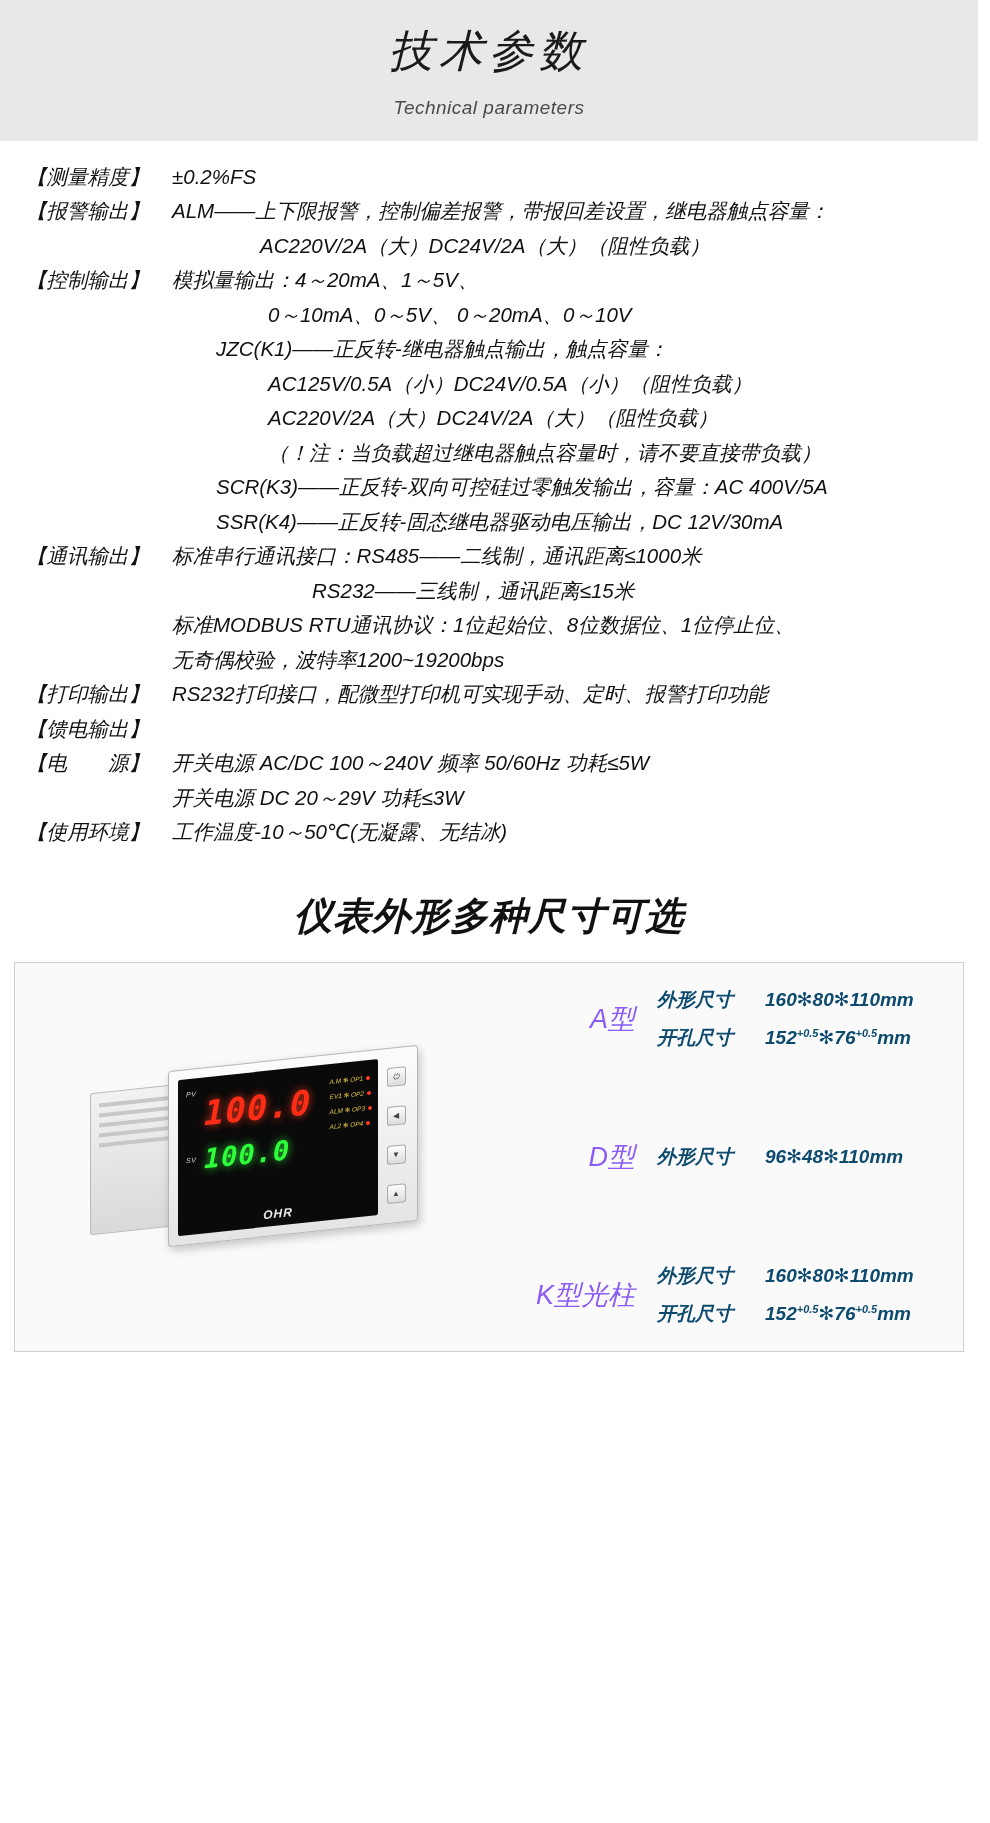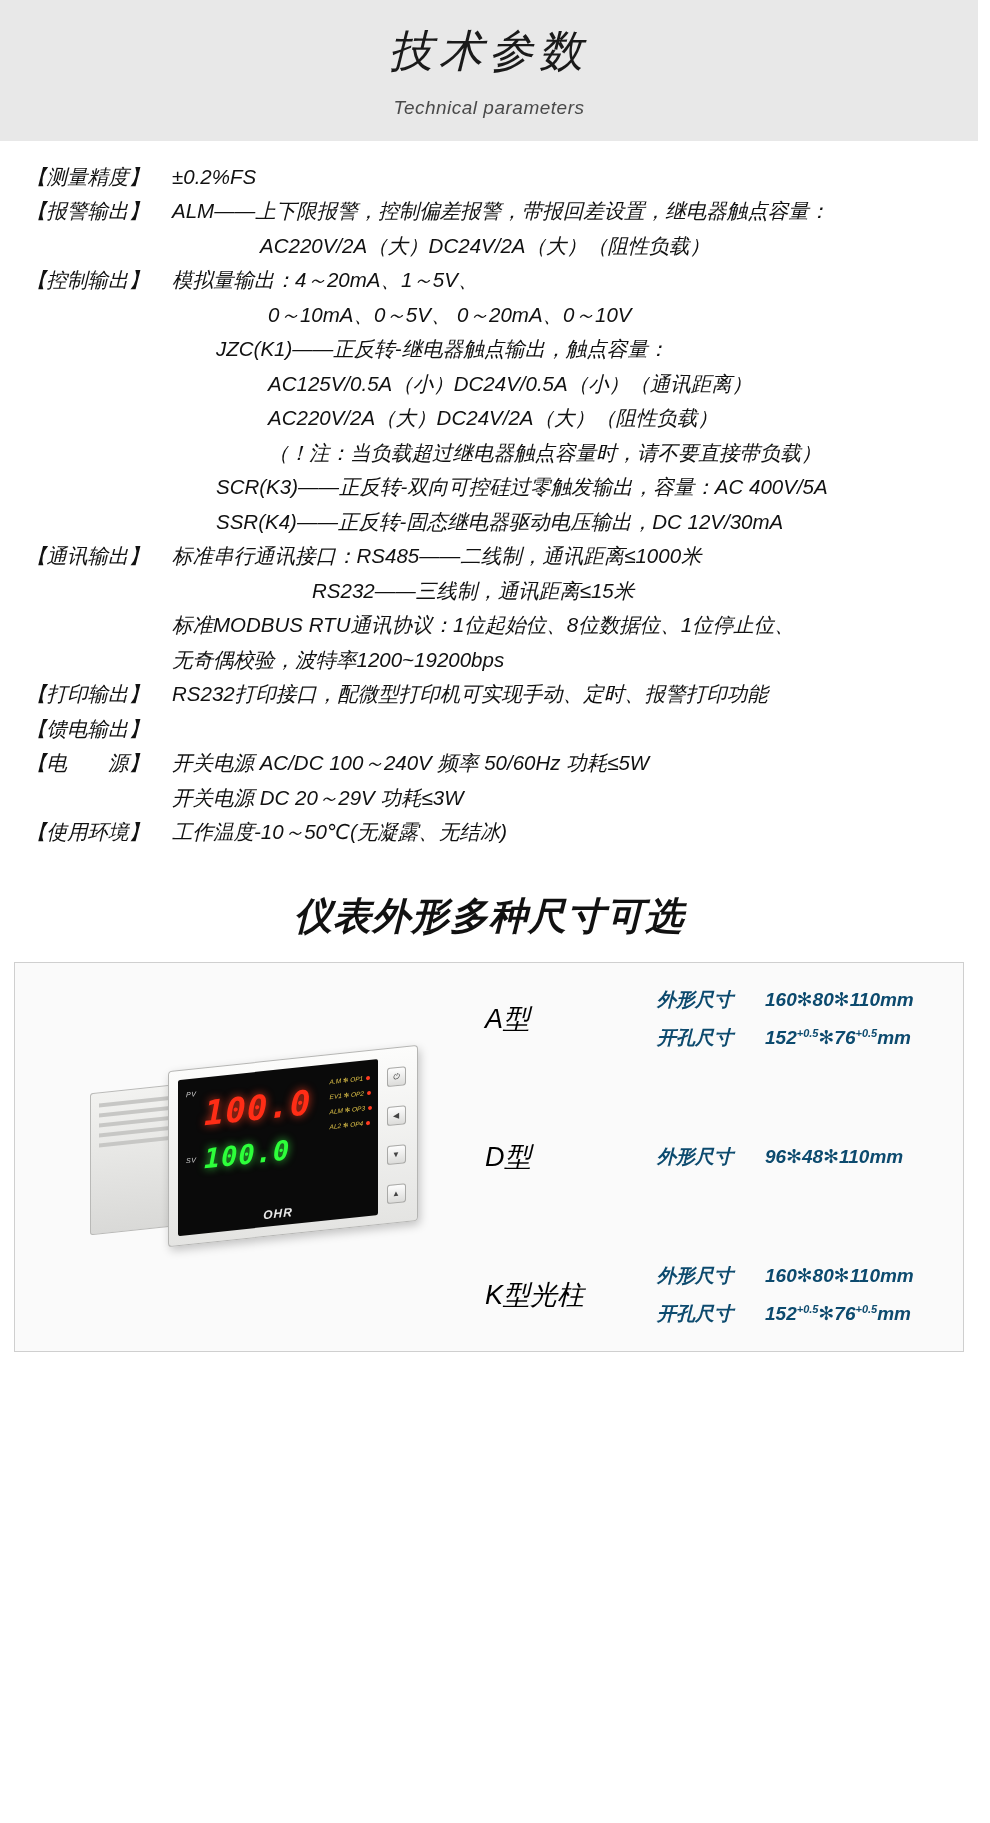--- a/index.html
+++ b/index.html
@@ -107,24 +107,24 @@
     height: 100%;
     padding: 6px 0;
     box-sizing: border-box;
   }
   .size-row {
     display: flex;
     align-items: center;
   }
   .size-model {
     flex: 0 0 150px;
-    text-align: left;
+    text-align: right;
     padding-right: 22px;
     font-size: 27px;
-    color: #000000;
+    color: #8b5cf6;
     white-space: nowrap;
   }
   .size-lines {
     flex: 1 1 auto;
     font-size: 19px;
     font-weight: bold;
     color: #0c4a6e;
   }
   .size-line {
     white-space: nowrap;
@@ -291,21 +291,21 @@
         <div class="line indent2">AC220V/2A（大）DC24V/2A（大）（阻性负载）</div>
       </div>
     </div>
 
     <div class="row">
       <div class="label">【控制输出】</div>
       <div class="value">
         <div class="line indent1">模拟量输出：4～20mA、1～5V、</div>
         <div class="line indent4">0～10mA、0～5V、 0～20mA、0～10V</div>
         <div class="line indent3">JZC(K1)——正反转-继电器触点输出，触点容量：</div>
-        <div class="line indent4">AC125V/0.5A（小）DC24V/0.5A（小）（通讯距离）</div>
+        <div class="line indent4">AC125V/0.5A（小）DC24V/0.5A（小）（阻性负载）</div>
         <div class="line indent4">AC220V/2A（大）DC24V/2A（大）（阻性负载）</div>
         <div class="line indent4">（！注：当负载超过继电器触点容量时，请不要直接带负载）</div>
         <div class="line indent3">SCR(K3)——正反转-双向可控硅过零触发输出，容量：AC 400V/5A</div>
         <div class="line indent3">SSR(K4)——正反转-固态继电器驱动电压输出，DC 12V/30mA</div>
       </div>
     </div>
 
     <div class="row">
       <div class="label">【通讯输出】</div>
       <div class="value">

